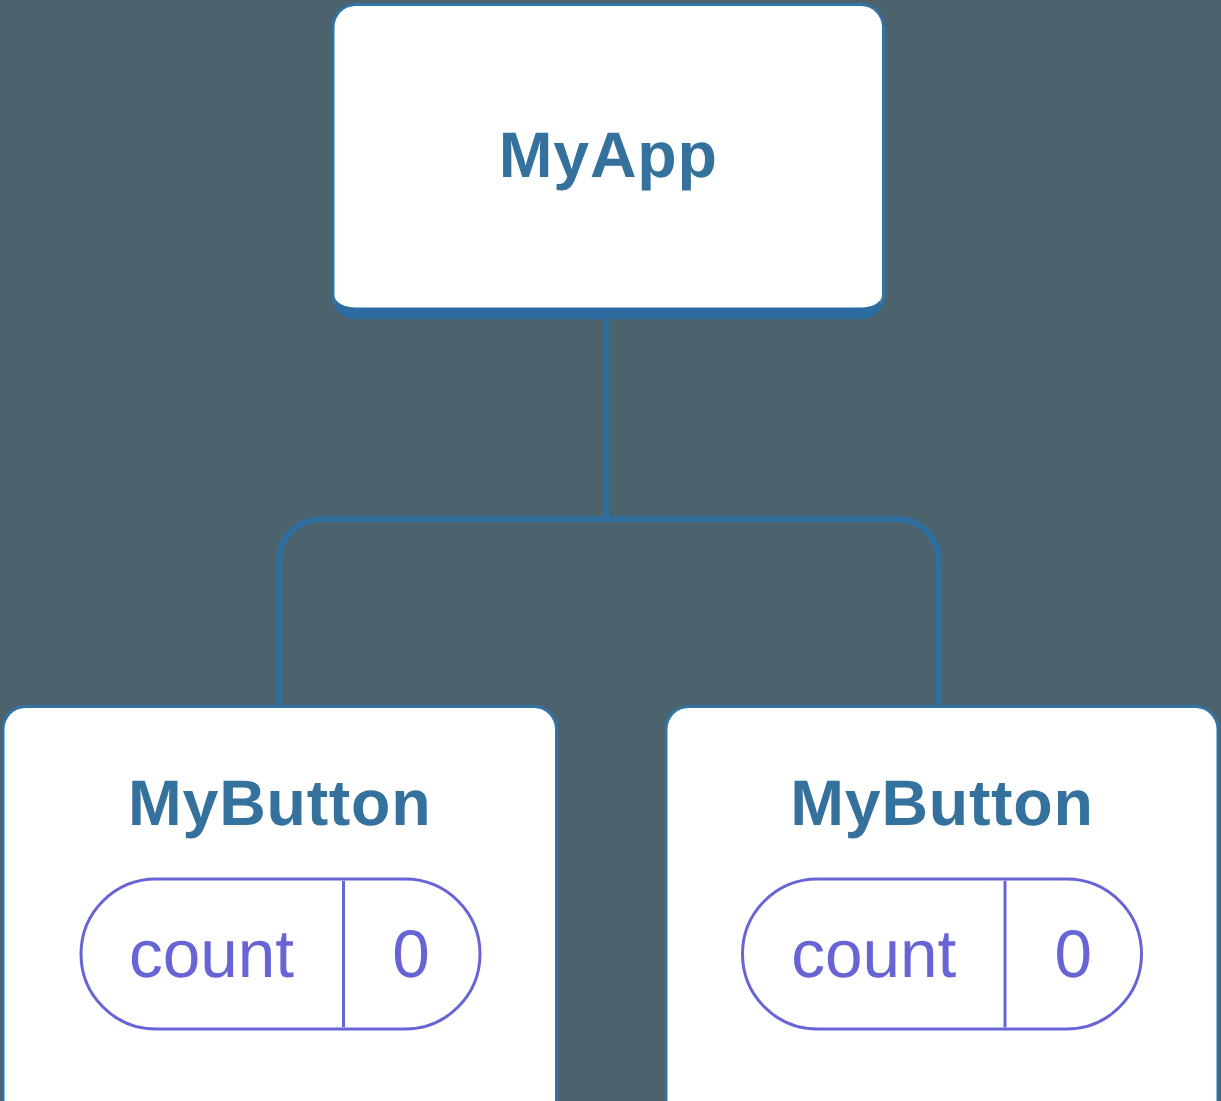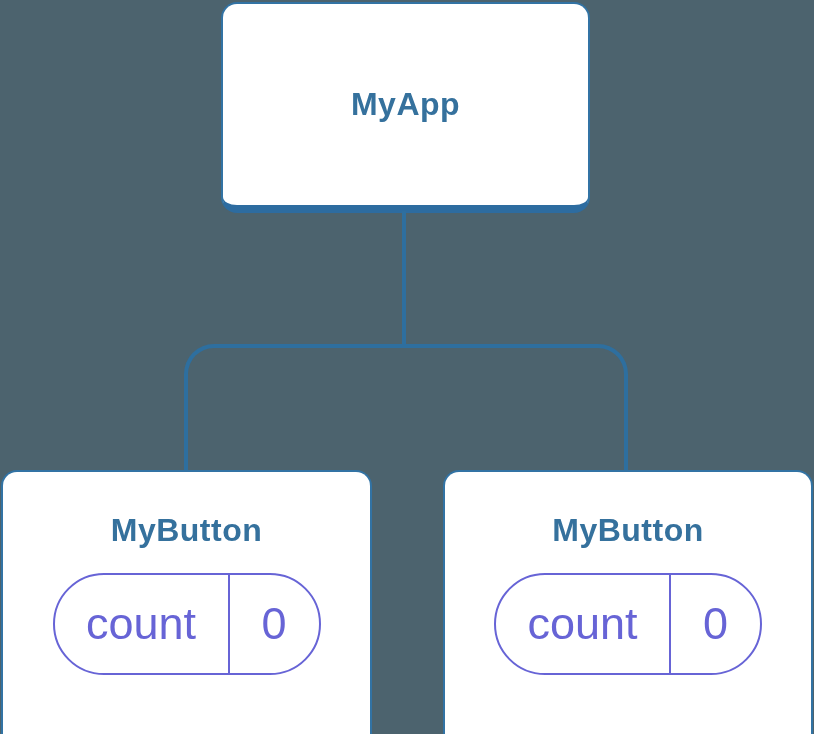--- a/index.html
+++ b/index.html
@@ -42,21 +42,21 @@
     top: 470px;
     width: 371px; height: 320px;
     display: flex;
     flex-direction: column;
     align-items: center;
   }
   .node-child-left  { left: 1px; }
   .node-child-right { left: 443px; width: 370px; }
   .node-title {
     color: var(--title-text);
-    font-size: 32px;
+    font-size: 43px;
     font-weight: 600;
     letter-spacing: 0.5px;
     line-height: 1.15;
   }
   .node-child .node-title { margin-top: 40px; }
   
   .connector-stem {
     position: absolute;
     left: 402px; top: 211px;
     width: 4px; height: 134px;

